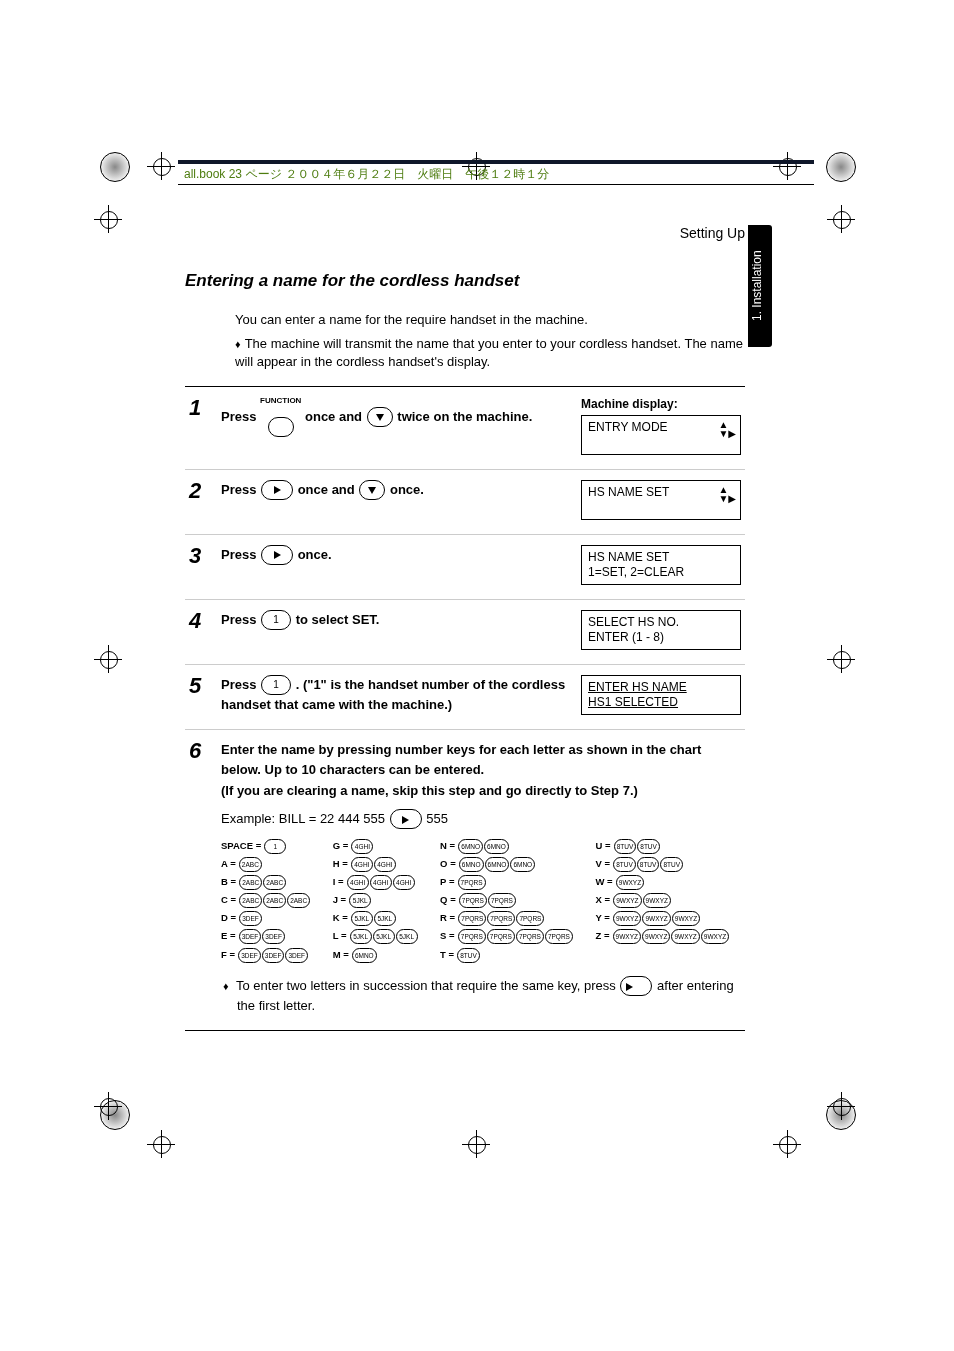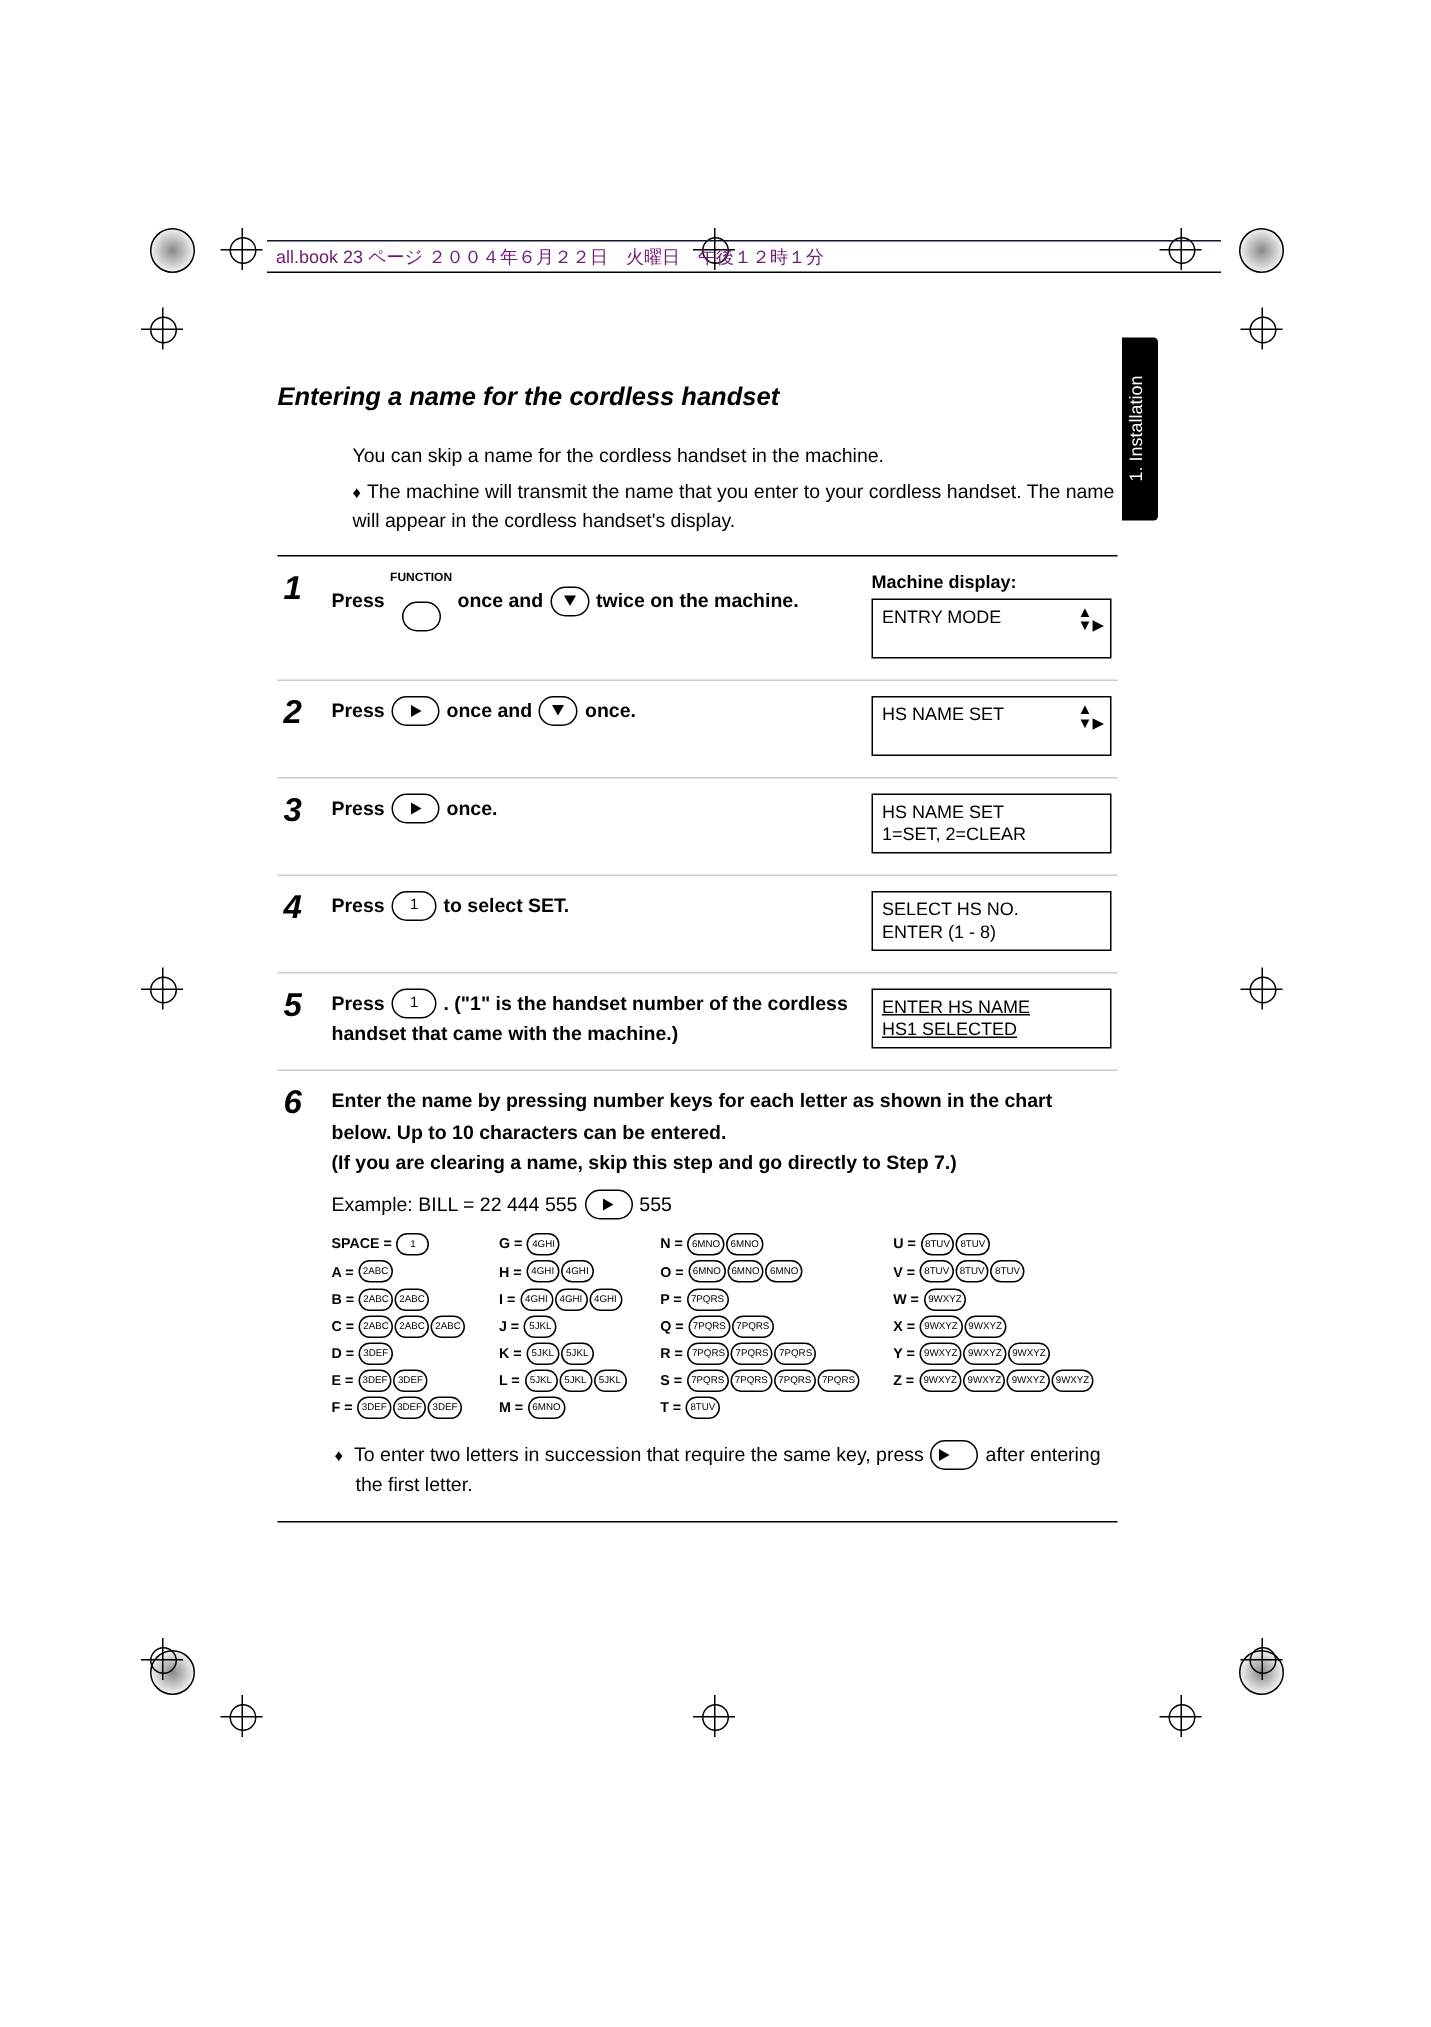--- a/index.html
+++ b/index.html
@@ -52,26 +52,26 @@
   #ch10{ left: 97px;  top: 1095px; }
   #ch11{ left: 830px; top: 1095px; }
   #ch12{ left: 465px; top: 155px; }
 
   .header-strip {
     position: absolute;
     left: 178px;
     top: 160px;
     width: 630px;
     height: 20px;
-    border-top: 1px solid #0f172a;
+    border-top: 4px solid #0f172a;
     border-bottom: 1px solid #000;
     font-size: 12px;
     line-height: 20px;
     padding-left: 6px;
-    color: #701a75;
+    color: #4d7c0f;
   }
 
   .page-area {
     position: absolute;
     left: 185px;
     top: 225px;
     width: 560px;
   }
 
   .running-head {
@@ -290,25 +290,26 @@
   </div>
 <div class="cross-hair" id="ch12">
     <span class="ring"></span>
   </div>
 
 <div class="header-strip">all.book  23 ページ  ２００４年６月２２日　火曜日　午後１２時１分</div>
 
 <div class="chapter-tab">1. Installation</div>
 
 <div class="page-area">
+  <div class="running-head">Setting Up</div>
 
   <h2 class="section-title">Entering a name for the cordless handset</h2>
 
   <div class="intro">
-    <p>You can skip a name for the cordless handset in the machine.</p>
+    <p>You can enter a name for the require handset in the machine.</p>
     <p><span class="diamond">♦</span><span>The machine will transmit the name that you enter to your cordless handset. The name will appear in the cordless handset's display.</span></p>
   </div>
 
   <div class="steps">
 
     <div class="step-row">
       <div class="step-num">1</div>
       <div class="step-body">
         <span>Press </span>
         <span class="fn-stack">

